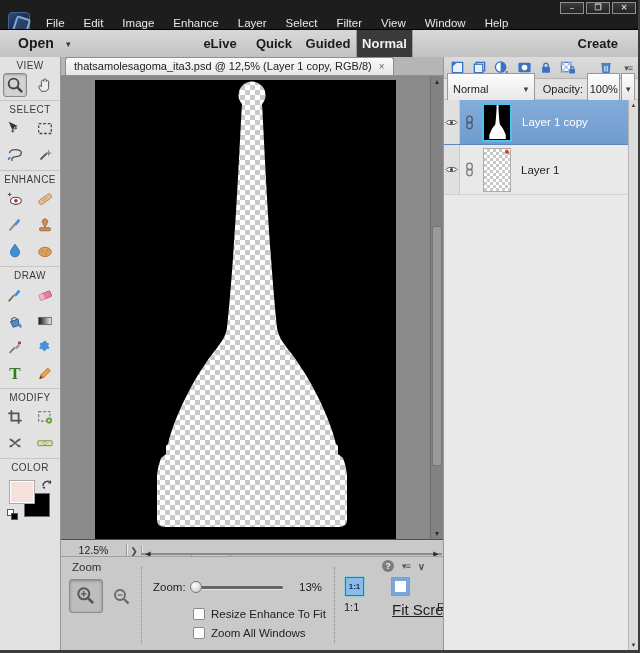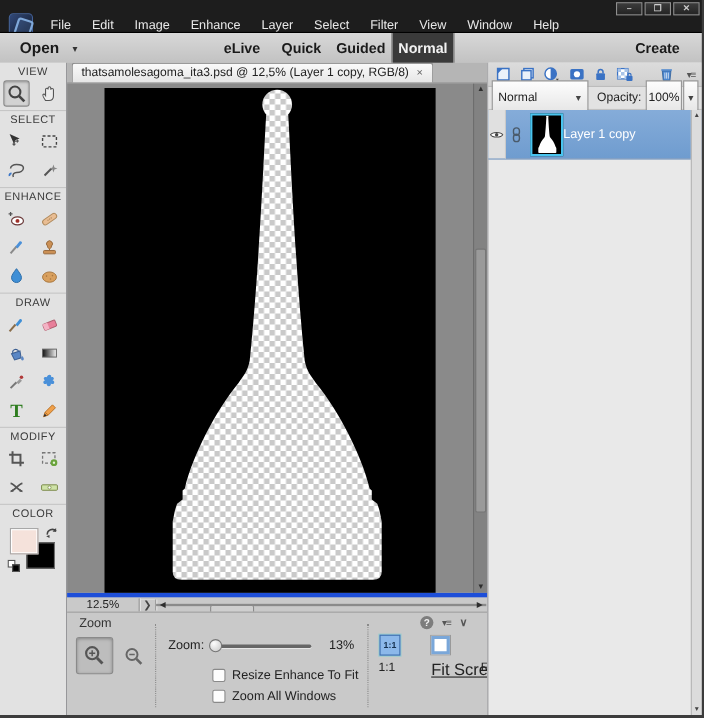--- a/index.html
+++ b/index.html
@@ -54,22 +54,22 @@
   .tabstrip { height:19px; background:#b5b5b5; border-bottom:1px solid #8e8e8e; display:flex; align-items:flex-end; }
   .doc-tab { margin-left:4px; height:18px; line-height:17px; padding:0 8px; font-size:11px; color:#222;
       background:linear-gradient(#fafafa,#e6e6e6); border:1px solid #8e8e8e; border-bottom:none; border-radius:3px 3px 0 0; white-space:nowrap; }
   .doc-tab .close-x { color:#666; margin-left:7px; font-size:10px; }
   .viewport { position:relative; height:463px; background:#8a8a8a; overflow:hidden; }
   .canvas { position:absolute; left:34px; top:4px; width:301px; height:460px; background:#000; }
   .vscroll { position:absolute; right:0; top:0; width:13px; height:463px; background:#828282; border-left:1px solid #6d6d6d; }
   .vscroll .arr { position:absolute; left:0; width:12px; text-align:center; font-size:7px; color:#2e2e2e; }
   .vthumb { position:absolute; left:1px; top:150px; width:10px; height:240px; background:#9a9a9a; border:1px solid #757575; border-radius:2px; }
 
-  .statusbar { position:absolute; left:0; bottom:0; width:382px; height:17px; background:#c9c9c9; border-top:4px solid #1d4ed8;
-      display:flex; align-items:center; font-size:10.5px; color:#222; }
+  .statusbar { position:absolute; left:0; bottom:0; width:382px; height:17px; background:#c9c9c9; border-top:1px solid #1d4ed8;
+      display:flex; align-items:flex-end; font-size:10.5px; color:#222; }
   .sb-cell { border-right:1px solid #9a9a9a; box-shadow:1px 0 0 #e8e8e8; display:flex; align-items:center; justify-content:center; }
   .sb-zoom { width:66px; }
   .sb-doc { width:128px; }
   .sb-collapse { width:15px; font-size:9px; color:#444; }
   .hscroll { flex:1; position:relative; background:#a9a9a9; border:1px solid #8a8a8a; margin:1px 1px 1px 0; }
   .hscroll .arr { position:absolute; top:0; height:100%; width:10px; font-size:7px; color:#2e2e2e; display:flex; align-items:center; justify-content:center; }
   .hthumb { position:absolute; left:48px; top:0px; width:40px; height:12px; background:#cfcfcf; border:1px solid #8a8a8a; border-radius:2px; }
 
   
   .optionsbar { position:absolute; left:61px; top:556px; width:382px; height:94px; background:#c9c9c9; border-top:1px solid #9f9f9f; overflow:hidden; }
@@ -112,21 +112,21 @@
   .opacity-arr span { font-size:8px; color:#444; }
 
   .layer-row { position:relative; display:flex; align-items:center; }
   .layer-row .eyecol { width:16px; align-self:stretch; background:#e0e0e0; border-right:1px solid #cacaca; display:flex; align-items:center; justify-content:center; }
   .layer-row .linkcol { width:18px; display:flex; align-items:center; justify-content:center; }
   .row-selected { height:45px; background:linear-gradient(#85acd9,#6f9ccf); border-bottom:1px solid #5f85b5; }
   .row-normal { height:50px; background:#e9e9e9; border-bottom:1px solid #d2d2d2; }
   .thumb1 { width:30px; height:39px; background:#000; border:2px solid #49c4ef; margin-left:4px; }
   .thumb2 { position:relative; width:28px; height:44px; border:1px solid #ababab; margin-left:5px; }
   .thumb2 .reddot { position:absolute; right:1px; top:1px; width:4px; height:4px; background:#e03a30; border-radius:50%; }
-  .lname { font-size:11.5px; }
+  .lname { margin-left:10px; font-size:11.5px; }
   .lname.sel { color:#fff; }
   .lname.nrm { color:#222; }
   .lp-scroll { position:absolute; right:0; top:43px; bottom:0; width:10px; background:#dcdcdc; border-left:1px solid #b5b5b5; }
   .lp-scroll .arr { position:absolute; left:0; width:9px; text-align:center; font-size:6px; color:#444; }
 
   
   .checker { background-color:#fff;
     background-image:linear-gradient(45deg,#c9c9c9 25%,transparent 25%,transparent 75%,#c9c9c9 75%),
                      linear-gradient(45deg,#c9c9c9 25%,transparent 25%,transparent 75%,#c9c9c9 75%);
     background-size:6px 6px; background-position:0 0,3px 3px; }
@@ -519,20 +519,38 @@
       </div>
       <div class="thumb1">
         <svg width="26" height="35" viewBox="0 0 301 460" preserveAspectRatio="none">
           <circle cx="157" cy="15" r="13.5" fill="#fff"></circle>
           <path fill="#fff" d="M147 24 C145 55 141 160 132 248 C130 258 126 262 122 268 C102 292 80 334 73 364 L71 366 71 374 66 378 64 384 62 394 62 440 Q62 447 70 447 L244 447 Q252 447 252 440 L252 394 250 384 248 378 243 374 243 366 241 364 C234 334 212 292 192 268 C188 262 184 258 182 248 C173 160 169 55 167 24 Z"></path>
         </svg>
       </div>
       <span class="lname sel">Layer 1 copy</span>
     </div>
 
+    <div class="layer-row row-normal">
+      <div class="eyecol">
+        <svg width="13" height="9" viewBox="0 0 14 9">
+            <path d="M1 4.5C2.8 1.5 11.2 1.5 13 4.5 11.2 7.5 2.8 7.5 1 4.5z" fill="#fff" stroke="#444" stroke-width="1"></path>
+            <circle cx="7" cy="4.5" r="1.7" fill="#444"></circle>
+          </svg>
+      </div>
+      <div class="linkcol">
+        <svg width="9" height="15" viewBox="0 0 10 16">
+            <rect x="2" y="1" width="6" height="7.5" rx="3" fill="none" stroke="#777" stroke-width="1.4"></rect>
+            <rect x="2" y="7.5" width="6" height="7.5" rx="3" fill="none" stroke="#777" stroke-width="1.4"></rect>
+          </svg>
+      </div>
+      <div class="thumb2 checker">
+        <span class="reddot"></span>
+      </div>
+      <span class="lname nrm">Layer 1</span>
+    </div>
 
     <div class="lp-scroll">
       <div class="arr" style="top:2px">▲</div>
       <div class="arr" style="bottom:2px">▼</div>
     </div>
   </div>
 
   <div class="rightedge"></div>
   <div class="bottomedge"></div>
 </div>

